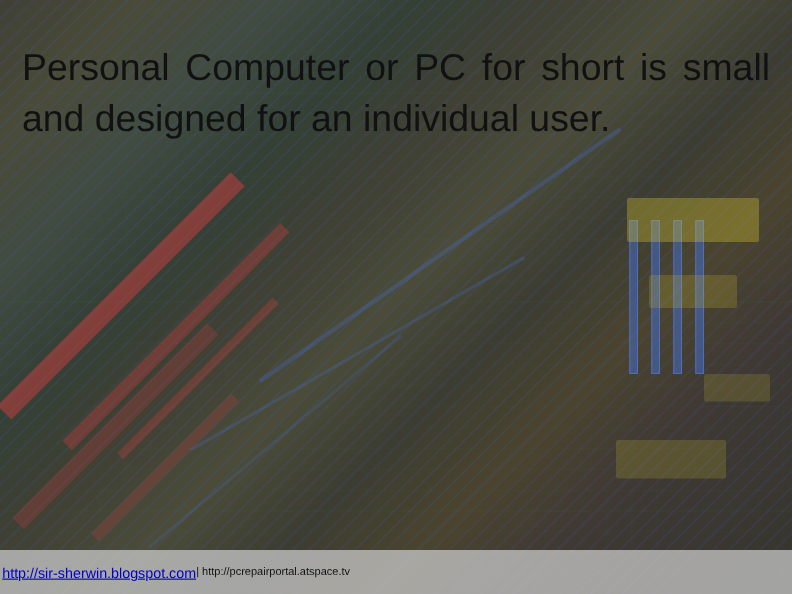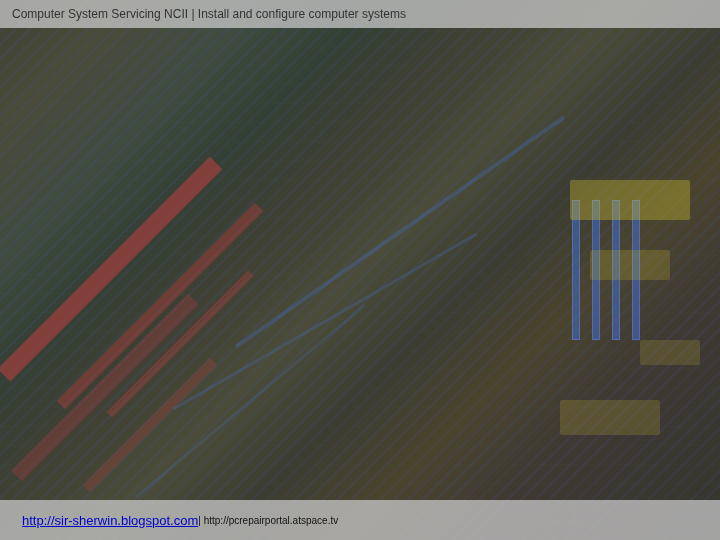--- a/index.html
+++ b/index.html
@@ -160,21 +160,21 @@
     
     #bottom-bar {
       position: absolute;
       bottom: 0;
       left: 0;
       right: 0;
       height: 40px;
       background: rgba(200,200,200,0.75);
       display: flex;
       align-items: center;
-      padding: 0 22px;
+      padding: 0 2px;
     }
 
     #footer-link {
       font-size: 13px;
       color: #0000cc;
       text-decoration: underline;
       font-family: Arial, sans-serif;
     }
 
     #footer-extra {
@@ -208,24 +208,22 @@
   <div class="gold-area" style="width:100px;height:35px;top:400px;right:60px;opacity:0.55;"></div>
 
   <div style="position:absolute;width:400px;height:4px;background:rgba(30,80,200,0.3);top:230px;left:200px;transform:rotate(-35deg);"></div>
   <div style="position:absolute;width:350px;height:3px;background:rgba(30,80,200,0.25);top:320px;left:150px;transform:rotate(-30deg);"></div>
   <div style="position:absolute;width:300px;height:3px;background:rgba(30,80,200,0.2);top:400px;left:100px;transform:rotate(-40deg);"></div>
 
   <div id="content-overlay"></div>
 </div>
 
 <div id="slide-container">
-  <div id="top-bar">
-    <span id="top-bar-text">Computer System Servicing NCII  |  Install and configure computer systems</span>
-  </div>
 
   <div id="main-content">
+    <div id="body-text">Personal Computer or PC for short is  small  and  designed  for  an individual user.</div>
   </div>
 
   <div id="bottom-bar">
     <span id="footer-link">http://sir-sherwin.blogspot.com</span>
     <span id="footer-extra"> | http://pcrepairportal.atspace.tv</span>
   </div>
 </div>
 
 </body></html>

